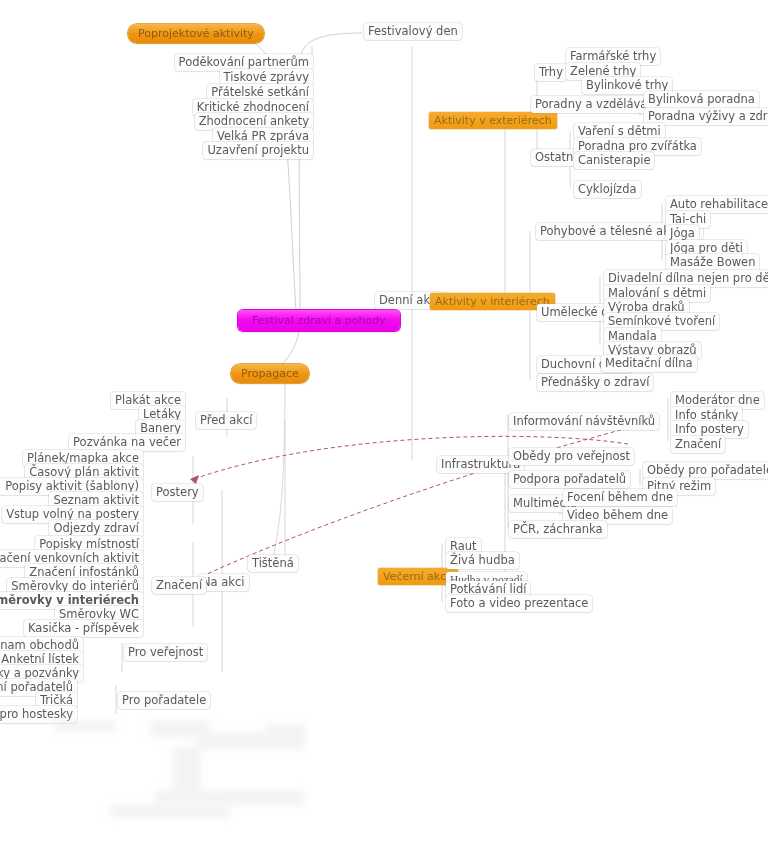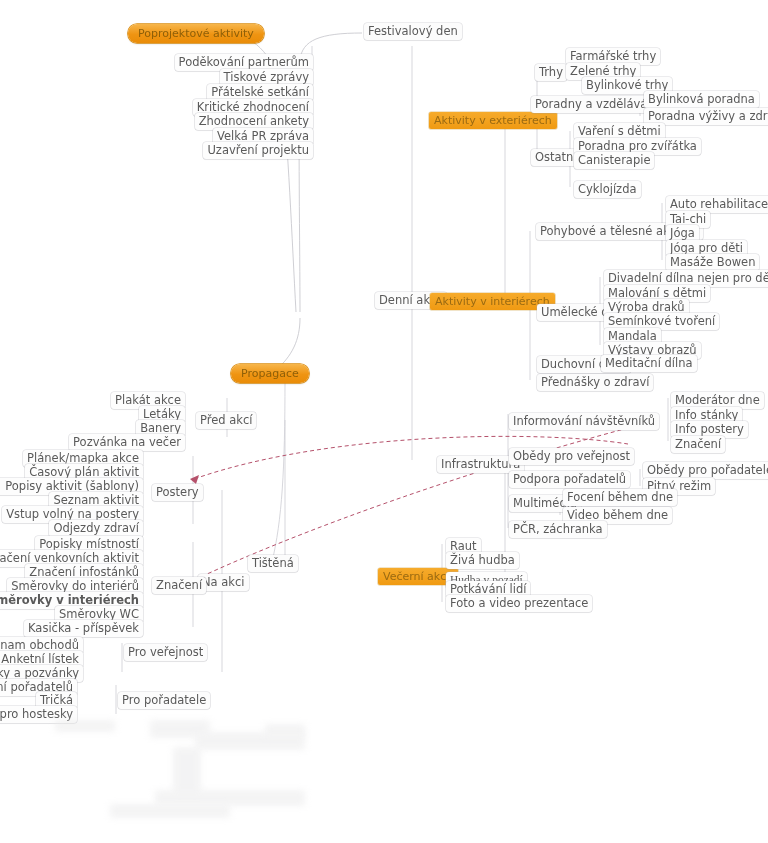--- a/index.html
+++ b/index.html
@@ -116,20 +116,21 @@
     <g fill="none" stroke="#b5516b" stroke-width="1" stroke-dasharray="4 3">
       <path d="M628,444 C540,430 330,432 197,478"></path>
       <path d="M628,428 C470,470 300,530 192,581"></path>
     </g>
     <g fill="#b5516b">
       <path d="M190,479 l9,-4 l-3,9 z"></path>
       <path d="M185,582 l9,-4 l-3,9 z"></path>
     </g>
   </svg>
 
+  <div class="node central" style="left:238px;top:310px;">Festival zdraví a pohody</div>
 
   <div class="node pill" style="left:128px;top:24px;">Poprojektové aktivity</div>
 
   <div class="node r" style="right:455px;top:54px;">Poděkování partnerům</div>
   <div class="node r" style="right:455px;top:69px;">Tiskové zprávy</div>
   <div class="node r" style="right:455px;top:84px;">Přátelské setkání</div>
   <div class="node r" style="right:455px;top:99px;">Kritické zhodnocení</div>
   <div class="node r" style="right:455px;top:113px;">Zhodnocení ankety</div>
   <div class="node r" style="right:455px;top:128px;">Velká PR zpráva</div>
   <div class="node r" style="right:455px;top:142px;">Uzavření projektu</div>

